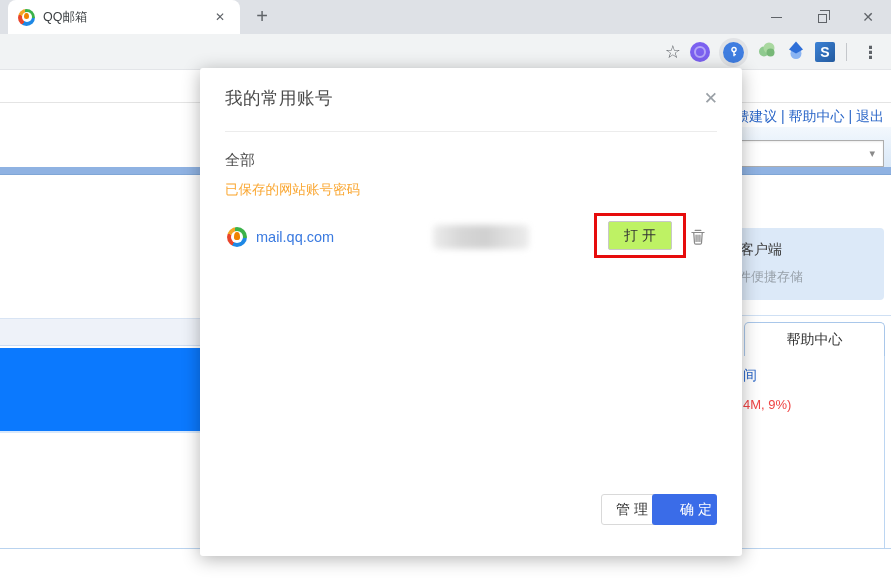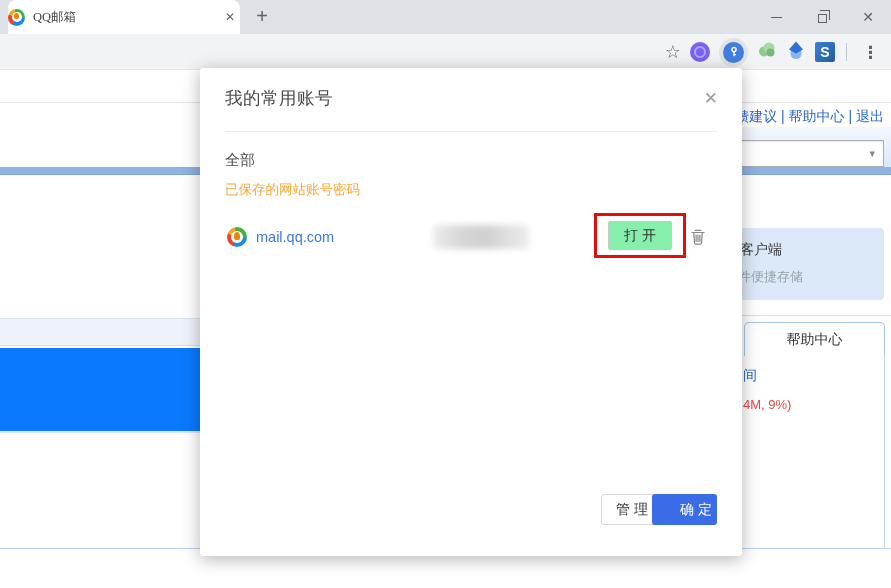--- a/index.html
+++ b/index.html
@@ -3,21 +3,21 @@
 <meta charset="utf-8">
 <style>
   * { margin:0; padding:0; box-sizing:border-box; }
   html,body { width:891px; height:588px; overflow:hidden; }
   body { font-family:"Liberation Sans","DejaVu Sans",sans-serif; background:#fff; }
   .screen { position:relative; width:891px; height:588px; background:#fff; overflow:hidden; }
 
   
   .tabbar { position:absolute; left:0; top:0; width:891px; height:34px; background:#dee1e6; }
   .tab { position:absolute; left:8px; top:0; width:232px; height:34px; background:#fff;
-         border-radius:8px 8px 0 0; display:flex; align-items:center; padding:0 0;font-family:Liberation Serif, serif; }
+         border-radius:8px 8px 0 0; display:flex; align-items:center; padding:0 10px; }
   .tab-title { font-size:12.5px; color:#3c4043; margin-left:8px; flex:1; white-space:nowrap; overflow:hidden; }
   .tab-close { font-size:12px; color:#5f6368; padding:2px 5px; border-radius:50%; cursor:pointer; }
   .newtab { position:absolute; left:250px; top:5px; width:24px; height:24px; font-size:20px;
             color:#5f6368; text-align:center; line-height:23px; }
   .wincontrols { position:absolute; right:0; top:0; height:34px; display:flex; align-items:center; }
   .winbtn { width:46px; height:34px; display:flex; align-items:center; justify-content:center; color:#5f6368; }
   .win-min { display:block; width:11px; border-top:1.4px solid #5f6368; }
   .win-restore { position:relative; width:9px; height:9px; border:1.2px solid #5f6368; margin-top:2px; }
   .win-restore::before { content:""; position:absolute; left:1.5px; top:-4.5px; width:9px; height:9px;
             border:1.2px solid #5f6368; border-left:none; border-bottom:none; }
@@ -86,21 +86,21 @@
   .dlg-divider { position:absolute; left:25px; top:63px; width:492px; height:1px; background:#ececec; }
   .dlg-all { position:absolute; left:25px; top:83px; font-size:15px; color:#4f4f4f; }
   .dlg-saved { position:absolute; left:25px; top:113px; font-size:13.5px; color:#faa732; }
   .acct-favicon { position:absolute; left:27px; top:159px; }
   .acct-site { position:absolute; left:56px; top:161px; font-size:14.5px; color:#3a7ae0; text-decoration:none; }
   .blur-pill { position:absolute; left:233px; top:157px; width:96px; height:24px; border-radius:5px;
                background:linear-gradient(90deg,#ececec,#d6d6d6 30%,#d0d0d0 55%,#dedede 75%,#ececec);
                filter:blur(3px); }
   .red-anno { position:absolute; left:394px; top:145px; width:92px; height:45px;
               border:3px solid #e60c0c; display:flex; align-items:center; justify-content:center; }
-  .open-btn { width:64px; height:29px; background:#86efac; border:1px solid #c8c8c8; border-radius:2px;
+  .open-btn { width:64px; height:29px; background:#bef264; border:1px solid #c8c8c8; border-radius:2px;
               font-size:14px; color:#333; display:flex; align-items:center; justify-content:center; }
   .trash { position:absolute; left:489px; top:160px; width:18px; height:18px; }
   .manage-btn { position:absolute; left:373px; top:426px; width:62px; height:31px; background:#fff;
                 border:1px solid #d9d9d9; border-radius:3px; font-size:14px; color:#333;
                 display:flex; align-items:center; justify-content:center; cursor:pointer;margin-left:28px; }
   .confirm-btn { position:absolute; left:452px; top:426px; width:65px; height:31px; background:#3a6ce8;
                  border:none; border-radius:3px; font-size:14px; color:#fff;
                  display:flex; align-items:center; justify-content:center; cursor:pointer;padding-left:23px; }
 </style>
 </head>

